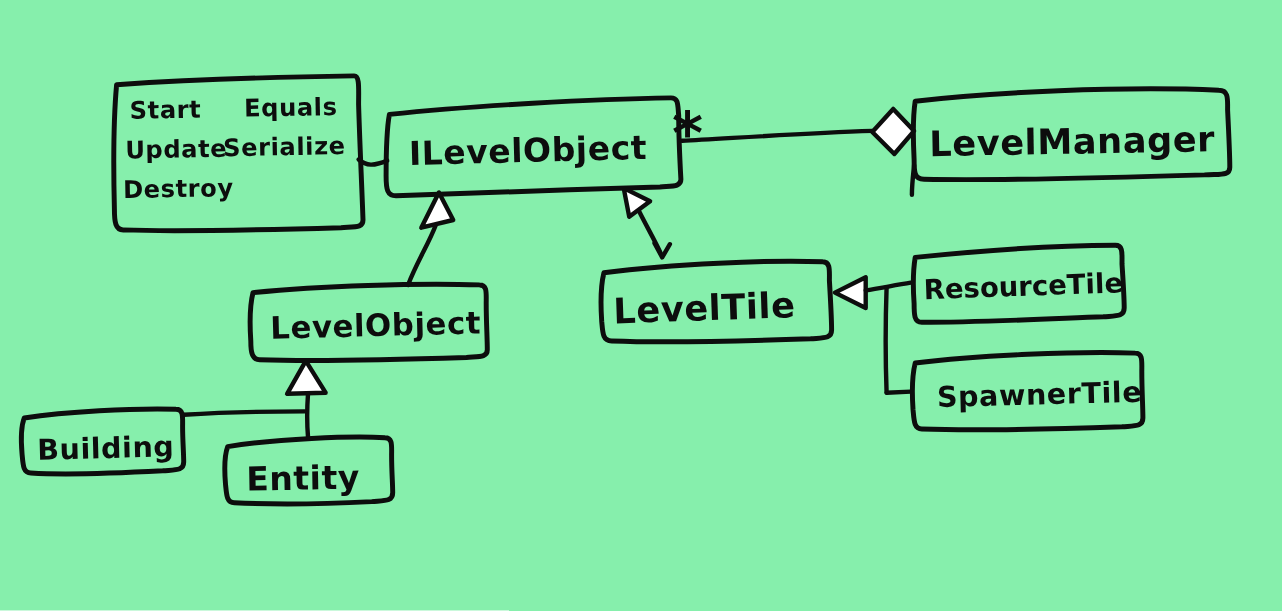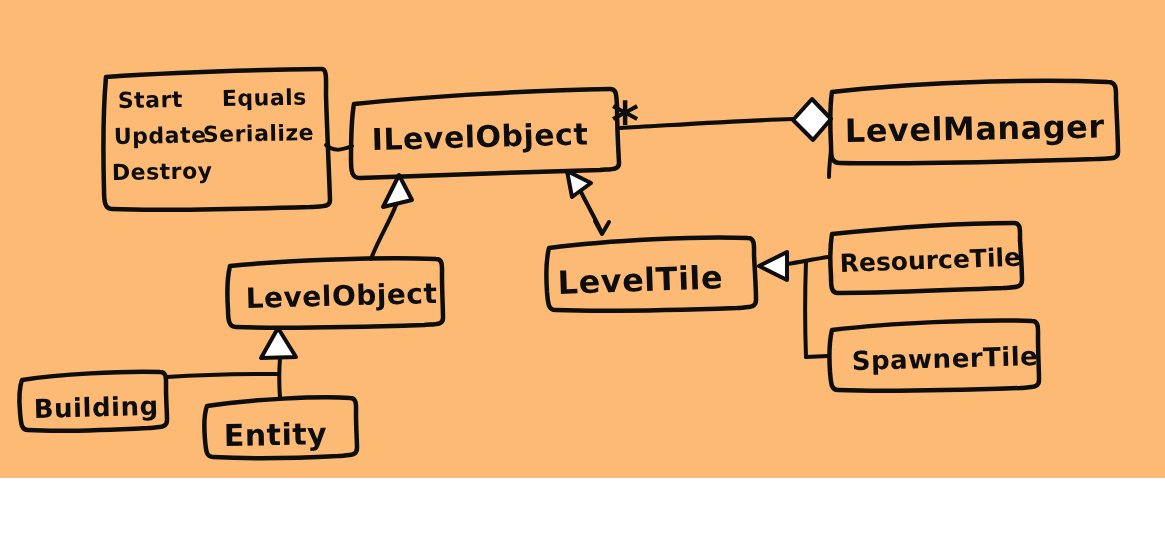--- a/index.html
+++ b/index.html
@@ -7,22 +7,22 @@
     padding: 0;
     background: #ffffff;
     width: 1165px;
     height: 555px;
     overflow: hidden;
     font-family: "DejaVu Sans", sans-serif;
   }
   .stage {
     position: relative;
     width: 1165px;
-    height: 478px;
-    background: #fdba74;
+    height: 555px;
+    background: #86efac;
   }
   svg { display: block; }
   .ink {
     fill: none;
     stroke: #0d0d0d;
     stroke-width: 4.5;
     stroke-linecap: round;
     stroke-linejoin: round;
   }
   .ink-thin {

